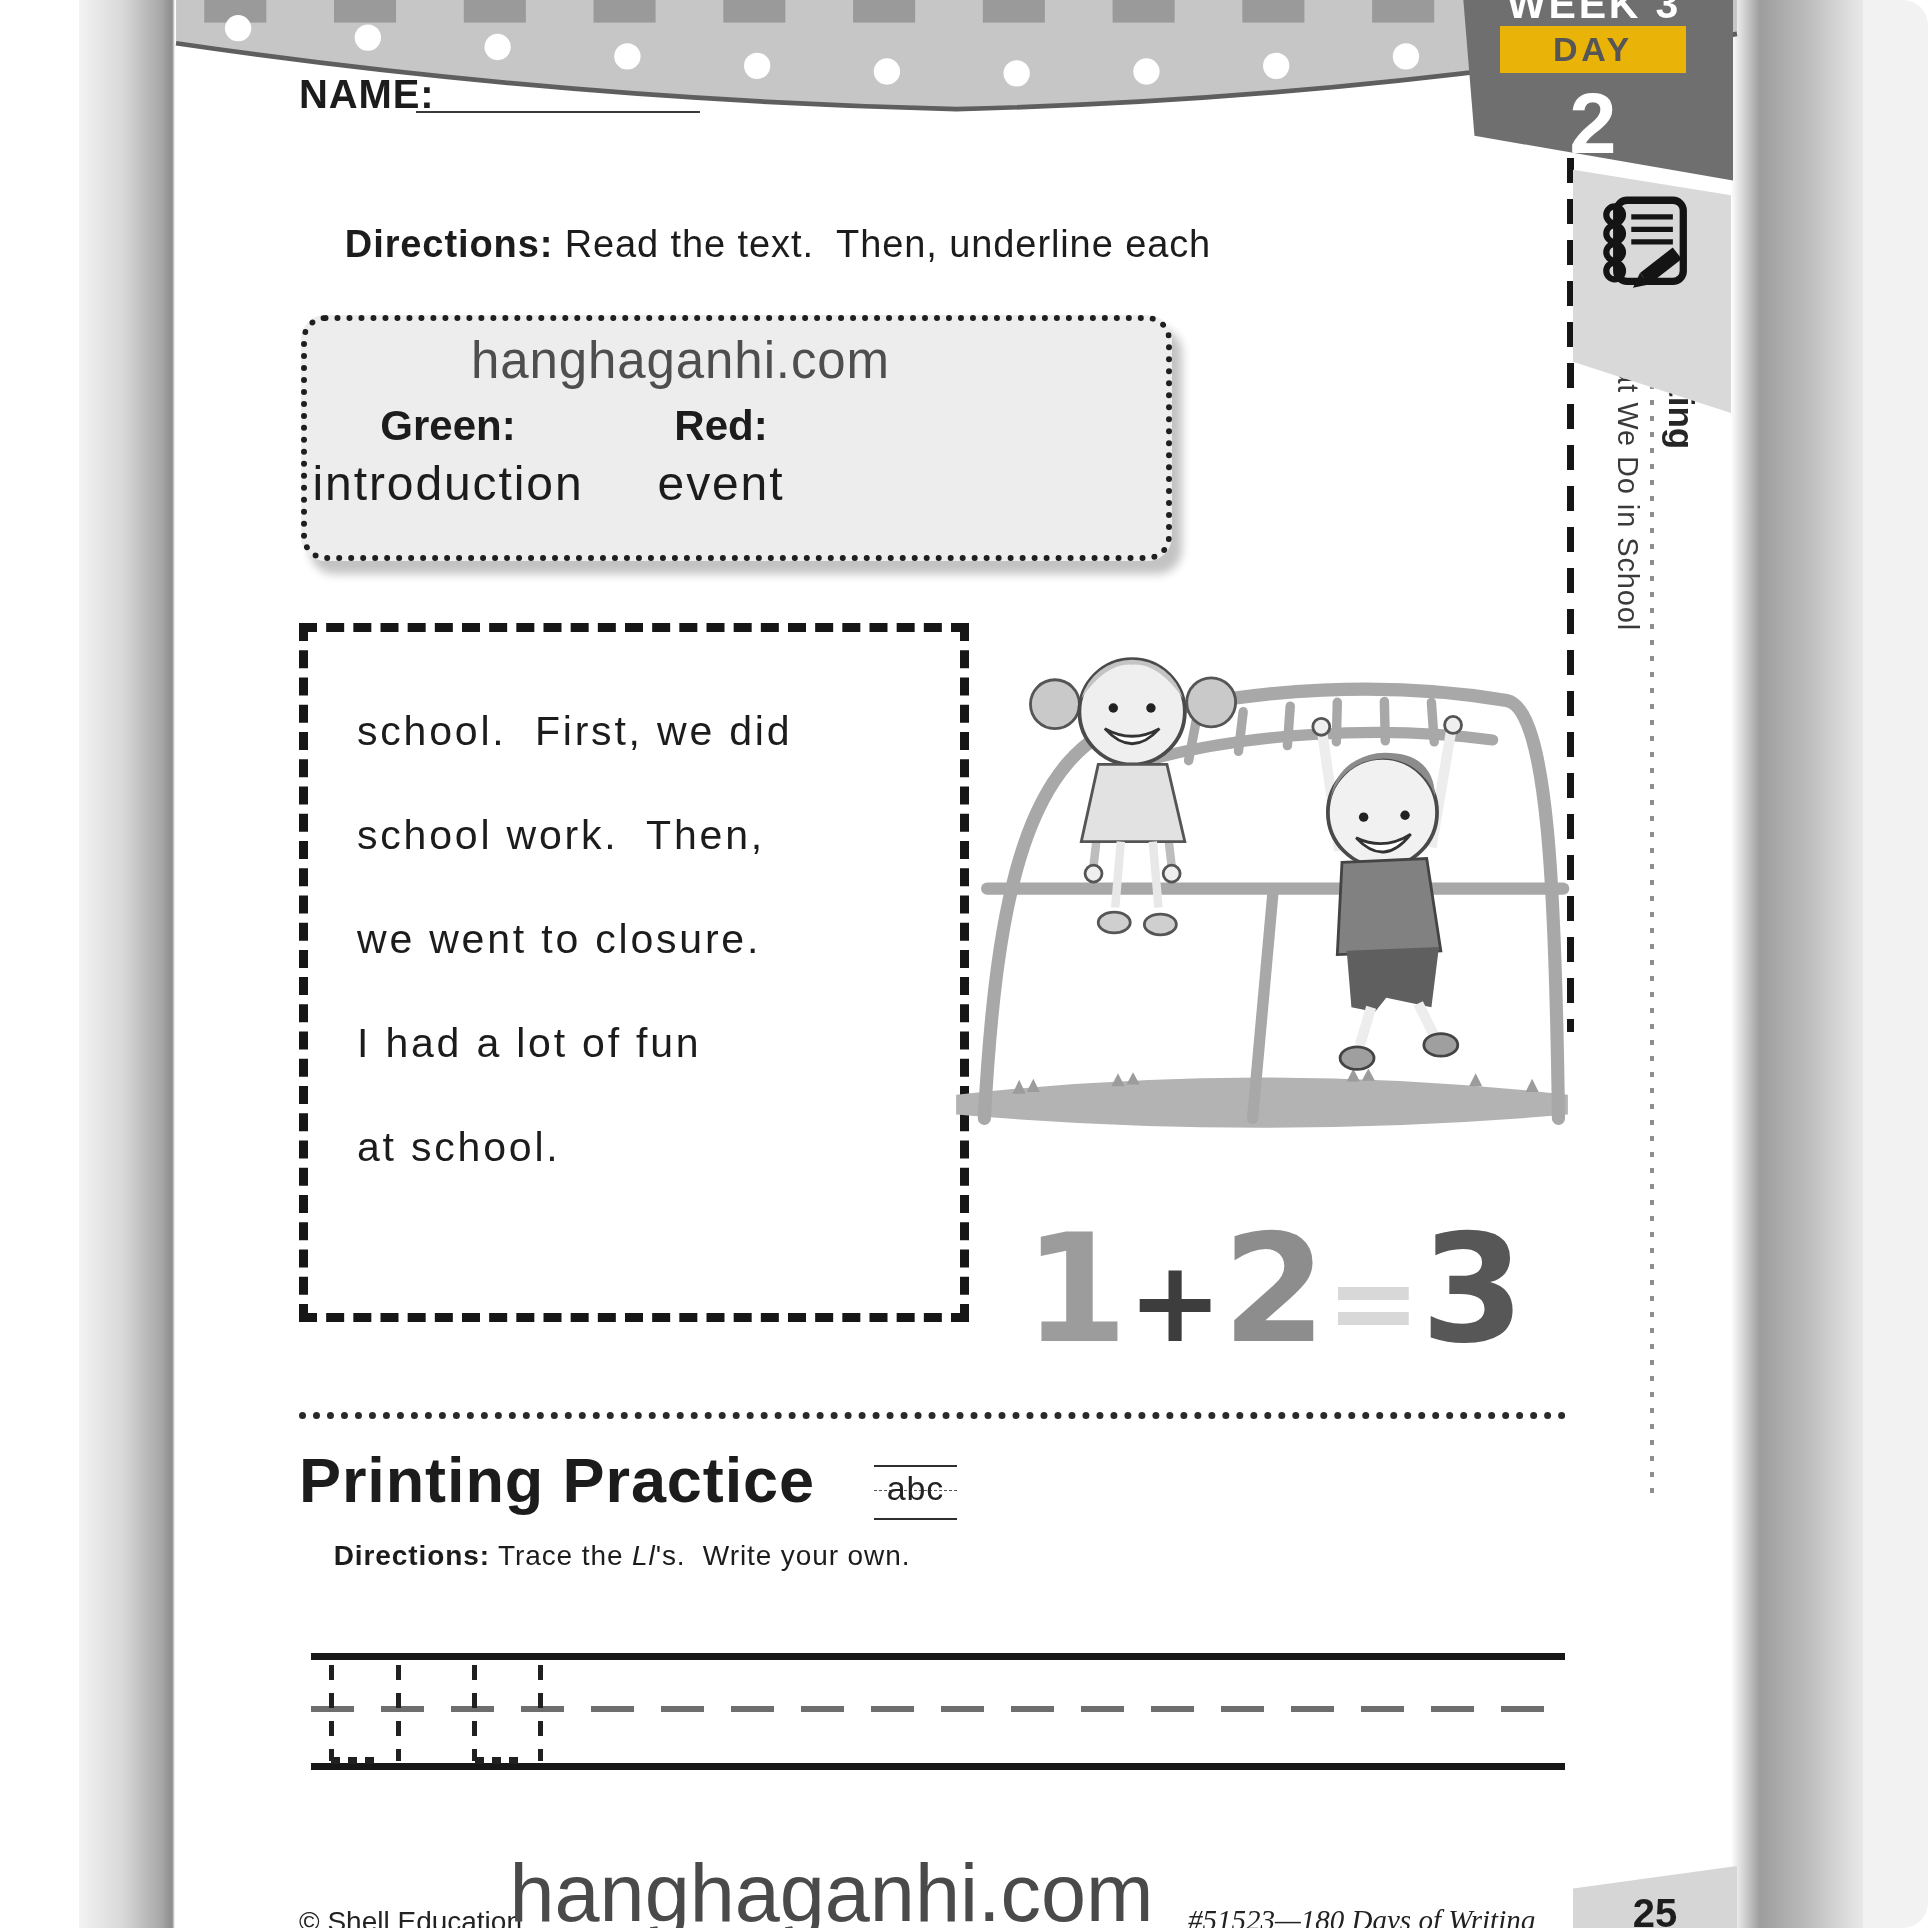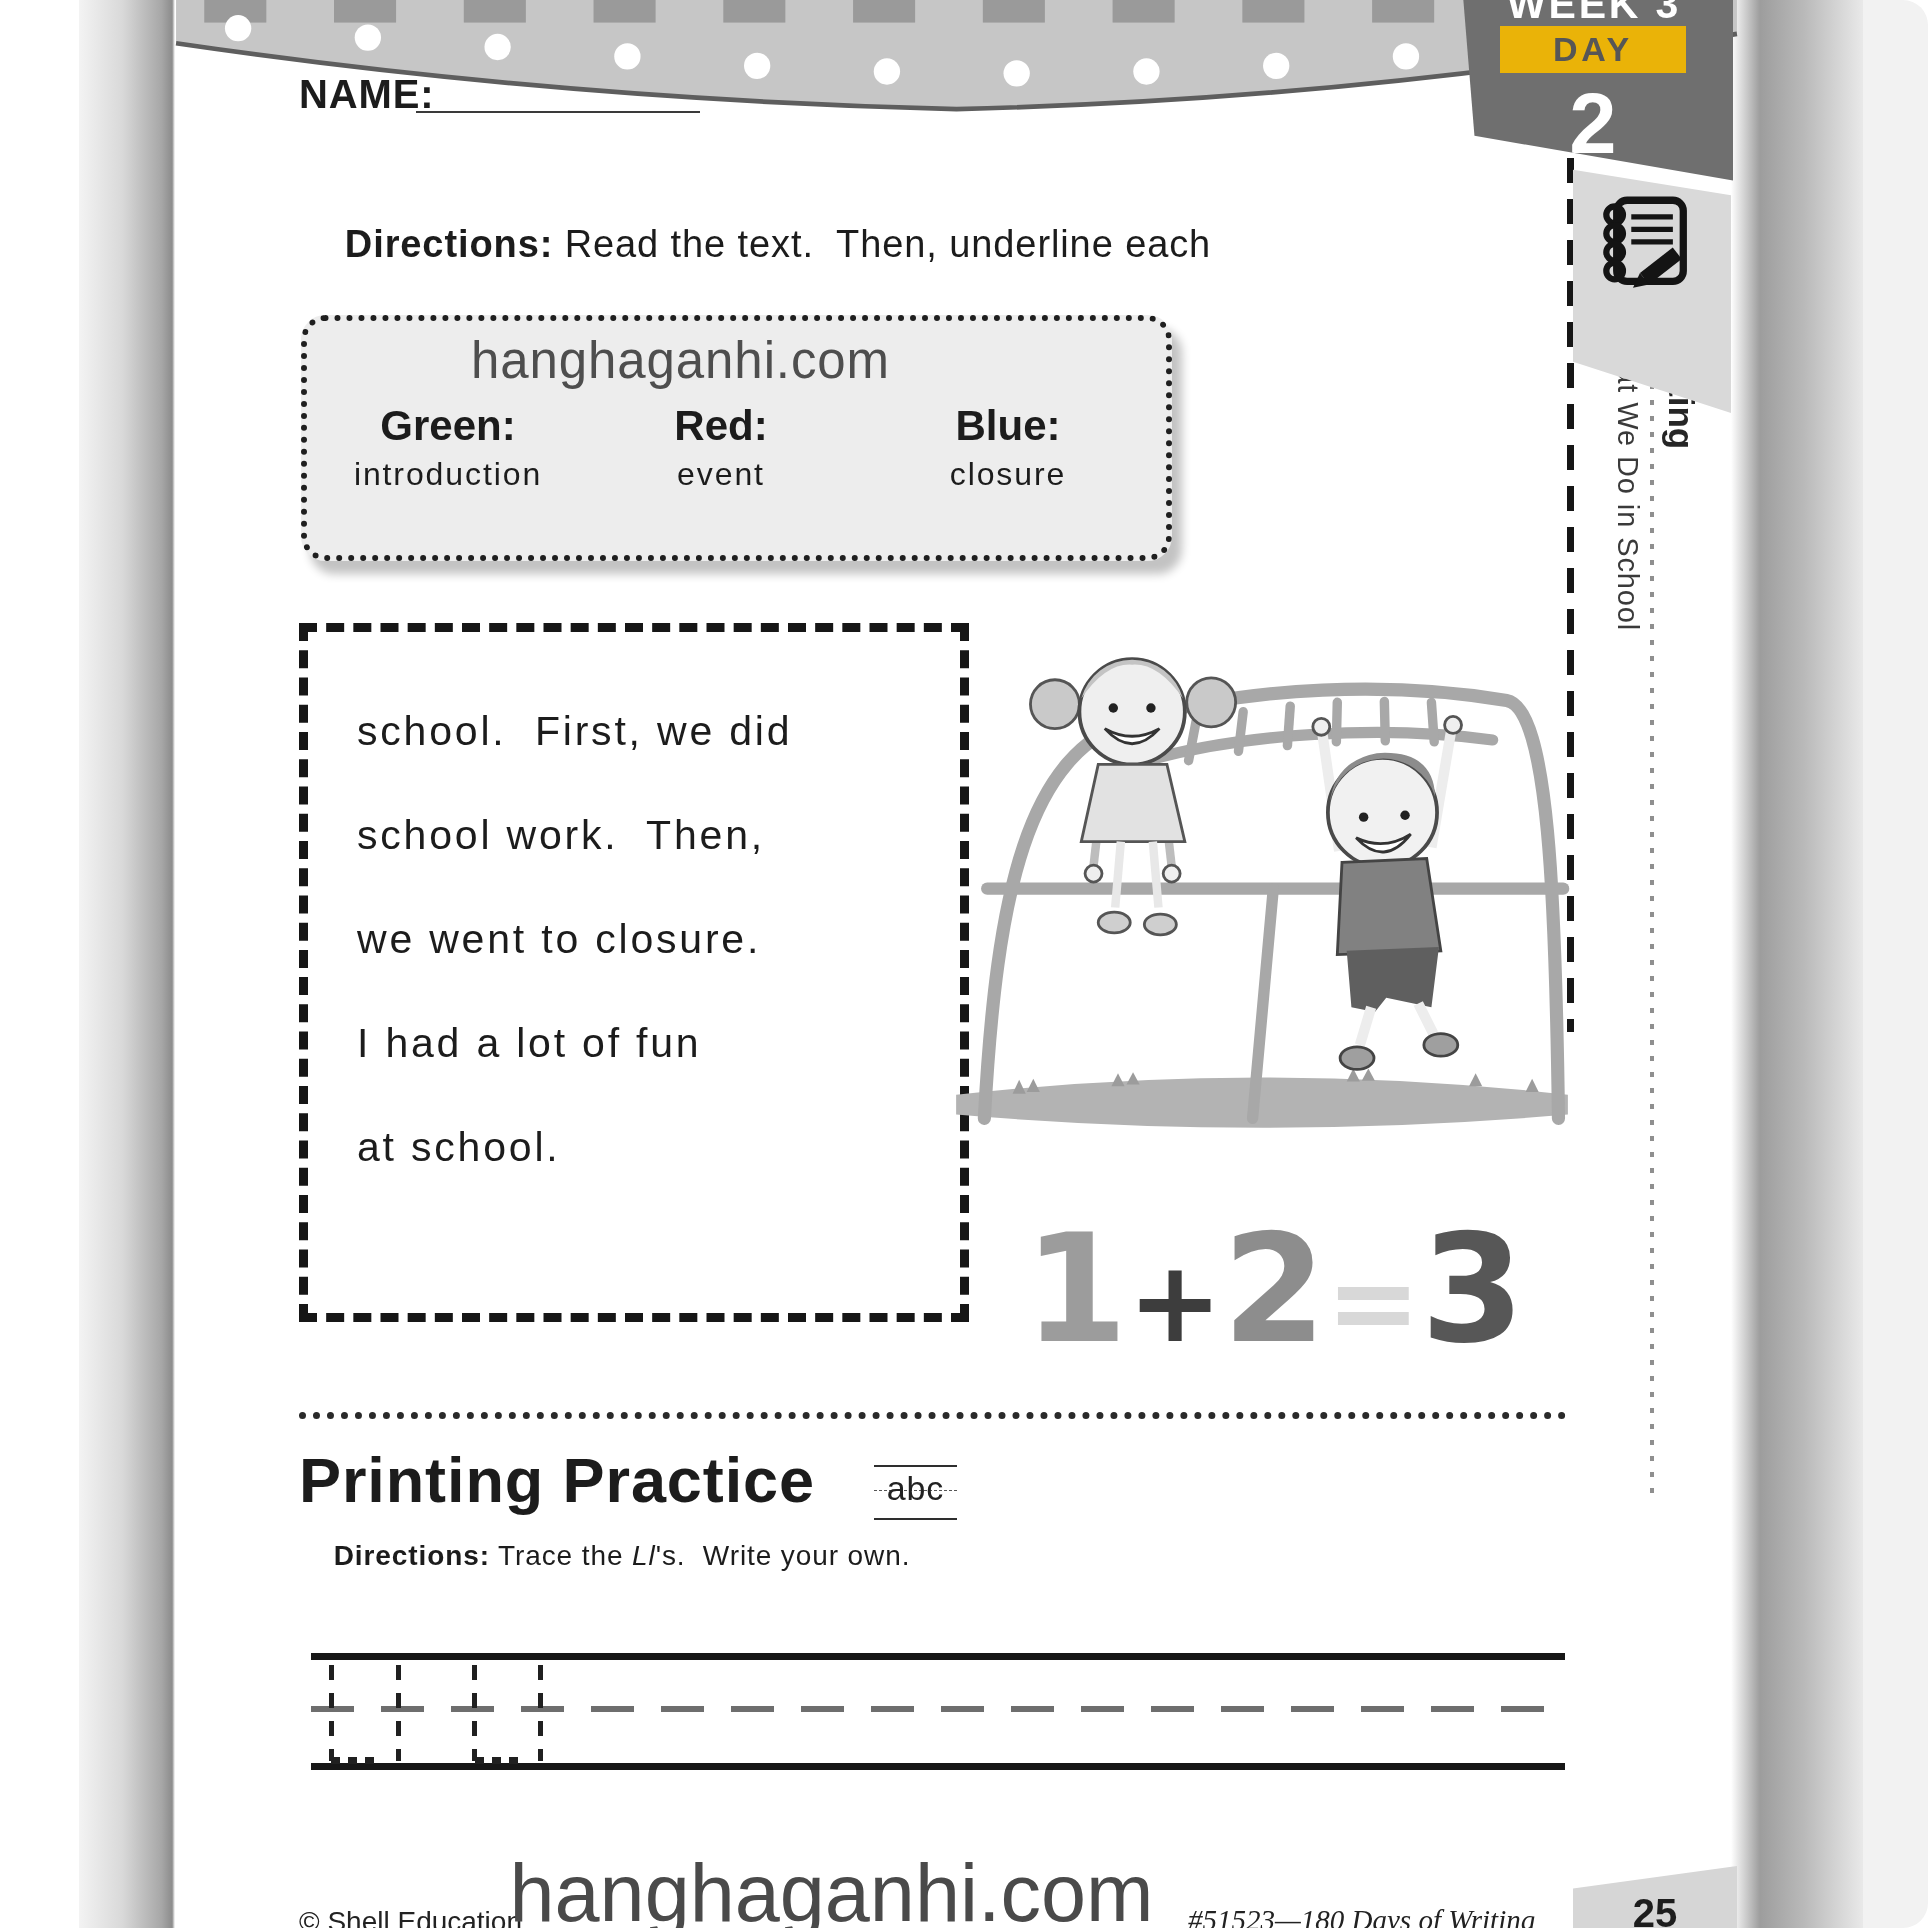--- a/index.html
+++ b/index.html
@@ -45,21 +45,21 @@
 
   
   .dir1{left:299px;top:160px;width:1017px;font-size:38px;letter-spacing:0.9px;line-height:56px;white-space:pre-wrap;}
   .dir1 b,.dir2 b{font-weight:800;text-align:right;}
 
   
   .key-box{left:301px;top:315px;width:859px;height:234px;background:#ededed;
     border:6.6px dotted #1f1f1f;border-radius:24.5px;box-shadow:9.4px 13px 9.4px #c3c3c3;}
   .key-col{position:absolute;top:0;width:282px;text-align:center;}
   .key-col .lbl{font-weight:800;font-size:42px;margin-top:81px;}
-  .key-col .desc{font-size:32px;letter-spacing:1.9px;margin-top:5.6px;}
+  .key-col .desc{font-size:48px;letter-spacing:1.9px;margin-top:5.6px;}
   .kc1{left:0px;} .kc2{left:273px;} .kc3{left:560px;}
   .wm1{left:471px;top:331px;font-size:51px;color:#4e4e4e;letter-spacing:0.9px;z-index:4;}
 
   
   .story{left:299px;top:623px;width:670px;height:699px;border:9.4px dashed #161616;background:#fff;
     box-sizing:border-box;padding:47px 0 0 49px;}
   .story .line{font-size:41px;letter-spacing:2.8px;line-height:104px;white-space:pre-wrap;}
   .story .line.first{padding-left:77px;}
 
   
@@ -181,24 +181,20 @@
   </div>
 
   <div class="abs key-box">
     <div class="key-col kc1">
       <div class="lbl">Green:</div>
       <div class="desc">introduction</div>
     </div>
     <div class="key-col kc2">
       <div class="lbl">Red:</div>
       <div class="desc">event</div>
-    </div>
-    <div class="key-col kc3">
-      <div class="lbl">Blue:</div>
-      <div class="desc">closure</div>
     </div>
   </div>
   <div class="abs wm1">hanghaganhi.com</div>
 
   <div class="abs story">
     <div class="line">school.  First, we did</div>
     <div class="line">school work.  Then,</div>
     <div class="line">we went to closure.</div>
     <div class="line">I had a lot of fun</div>
     <div class="line">at school.</div>

